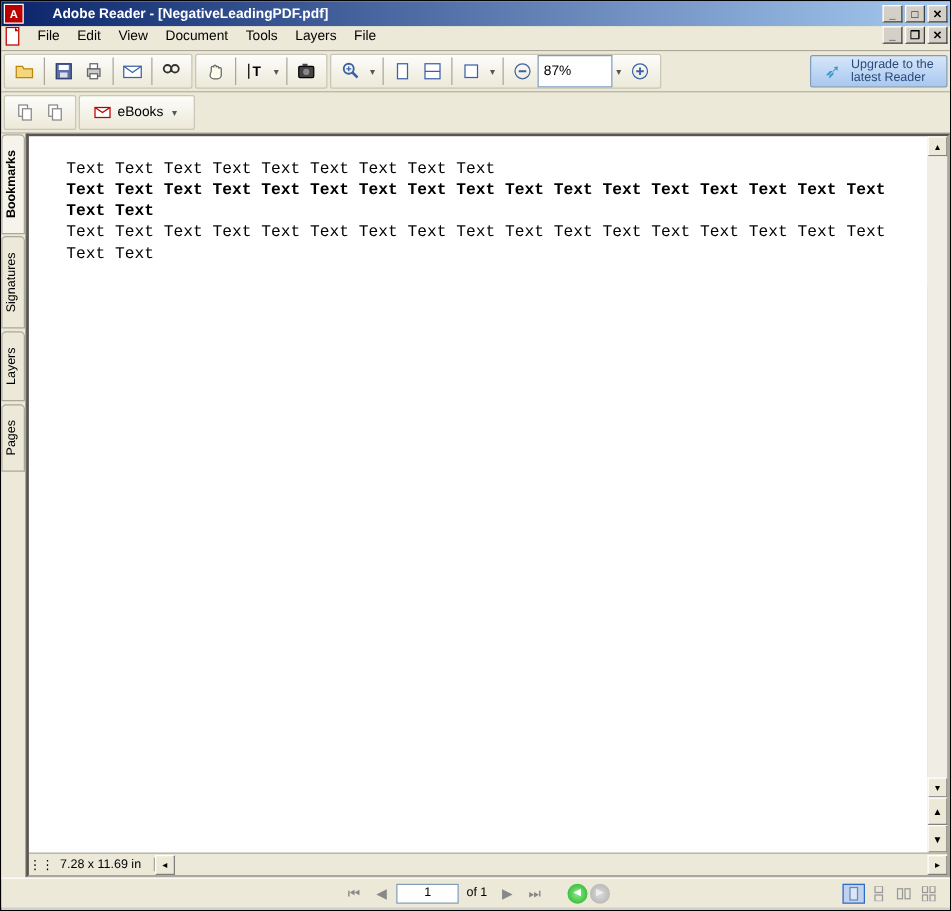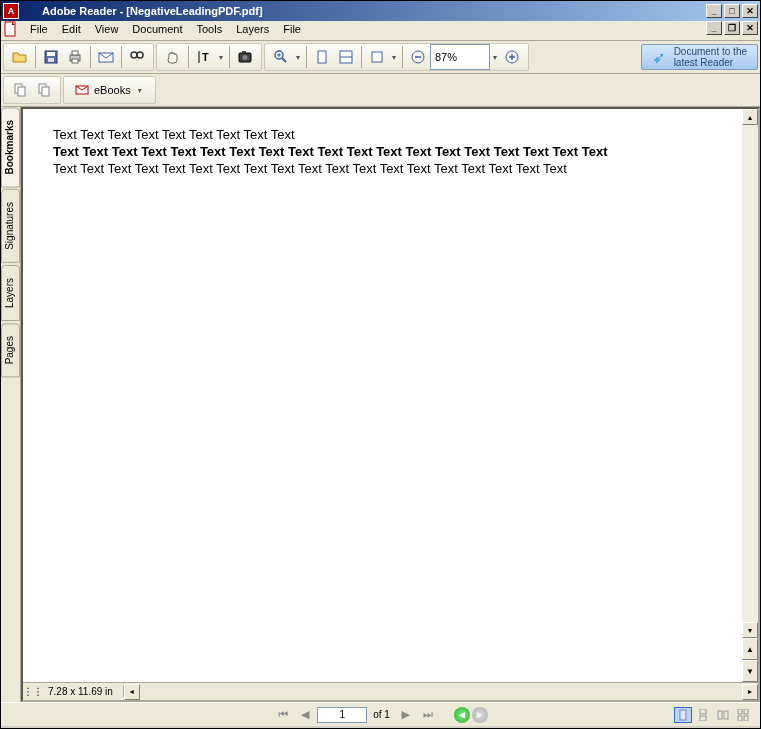--- a/index.html
+++ b/index.html
@@ -143,21 +143,21 @@
 .doc-page-wrap {
   flex: 1;
   background: #fff;
   margin: 0 0 0 0;
   overflow-y: auto;
   position: relative;
 }
 .doc-page {
   background: #fff;
   padding: 18px 30px;
-  font-family: Liberation Sans, sans-serif;
+  font-family: Liberation Mono, monospace;
   font-size: 13px;
   line-height: 1.3;
   color: #000;
 }
 .doc-page .bold { font-weight: bold; }
 .vscroll {
   width: 16px;
   background: #ece9d8;
   display: flex;
   flex-direction: column;
@@ -370,21 +370,21 @@
         <svg class="ic" viewBox="0 0 16 16">
           <circle cx="8" cy="8" r="6" fill="none" stroke="#3a62a8"></circle>
           <line x1="5" y1="8" x2="11" y2="8" stroke="#3a62a8" stroke-width="1.5"></line>
           <line x1="8" y1="5" x2="8" y2="11" stroke="#3a62a8" stroke-width="1.5"></line>
         </svg>
       </div>
   </div>
   <div class="upgrade-btn">
     <span class="arrow">➶</span>
     <div>
-      <div>Document to the</div>
+      <div>Upgrade to the</div>
       <div>latest Reader</div>
     </div>
   </div>
 </div>
 
 <div class="toolbar-row">
   <div class="tb-group">
     <div class="tb-btn">
         <svg class="ic" viewBox="0 0 16 16">
           <rect x="3" y="2" width="7" height="9" fill="#fff" stroke="#888"></rect>

